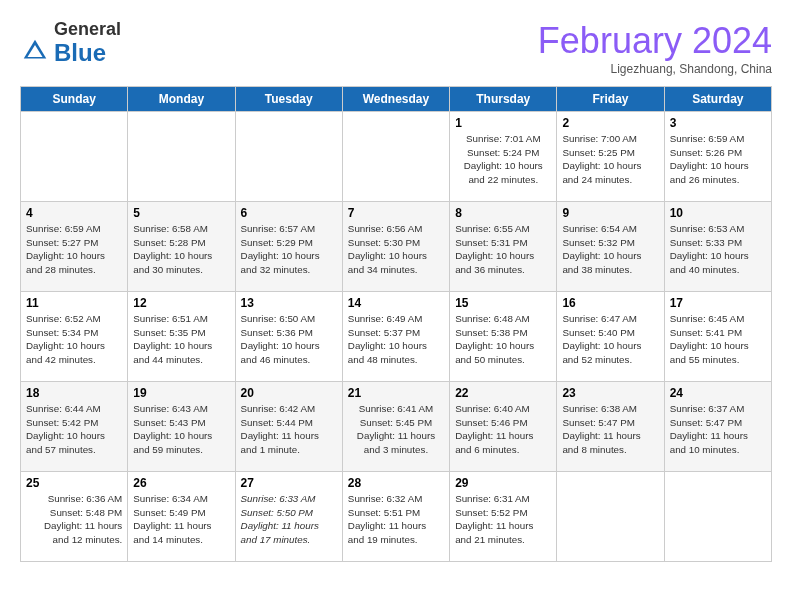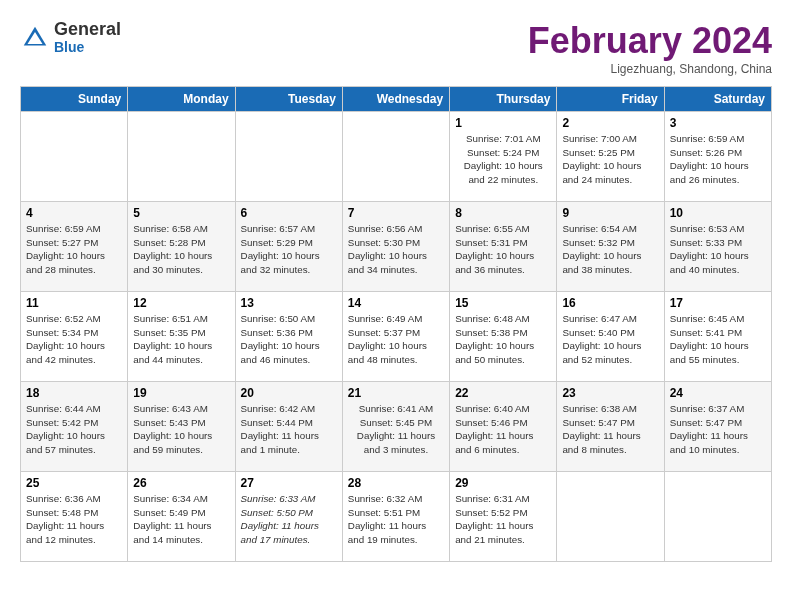--- a/index.html
+++ b/index.html
@@ -11,66 +11,66 @@
       padding: 20px;
     }
     .header {
       display: flex;
       justify-content: space-between;
       align-items: flex-start;
       margin-bottom: 10px;
     }
     .logo {
       display: flex;
-      align-items: center;
+      align-items: flex-end;
     }
     .logo-text {
       display: flex;
       flex-direction: column;
       line-height: 1.1;
     }
     .logo-general {
       font-size: 18px;
       font-weight: bold;
       color: #333;
     }
     .logo-blue {
-      font-size: 14px;
+      font-size: 24px;
       font-weight: bold;
       color: #1a6bb5;
     }
     .logo-icon {
       width: 30px;
       height: 30px;
       margin-right: 4px;
     }
     .title-section {
       text-align: right;
     }
     .month-title {
       font-size: 36px;
-      font-weight: bold;
-      color: #701a75;
+      font-weight: normal;
+      color: #8b5cf6;
     }
     .location-title {
       font-size: 12px;
       color: #555;
     }
     .calendar {
       width: 100%;
       border-collapse: collapse;
       font-size: 10.5px;
     }
     .calendar thead tr {
       background-color: #1a6bb5;
     }
     .calendar thead th {
       color: #fff;
       padding: 5px 6px;
-      text-align: right;
+      text-align: center;
       font-size: 12px;
       font-weight: bold;
       border: 1px solid #ccc;
       width: calc(100% / 7);
     }
     .calendar tbody tr {
       vertical-align: top;
     }
     .calendar tbody td {
       border: 1px solid #ccc;
@@ -306,21 +306,21 @@
           <span class="day-number">24</span>
           <div class="day-info" style="white-space: pre-line;">Sunrise: 6:37 AM
 Sunset: 5:47 PM
 Daylight: 11 hours
 and 10 minutes.</div>
         </td>
       </tr>
       <tr>
         <td>
           <span class="day-number">25</span>
-          <div class="day-info" style="white-space: pre-line;">Sunrise: 6:36 AM
+          <div class="day-info" style="white-space: pre-line; text-align: right;">Sunrise: 6:36 AM
 Sunset: 5:48 PM
 Daylight: 11 hours
 and 12 minutes.</div>
         </td>
         <td>
           <span class="day-number">26</span>
           <div class="day-info" style="white-space: pre-line;">Sunrise: 6:34 AM
 Sunset: 5:49 PM
 Daylight: 11 hours
 and 14 minutes.</div>

